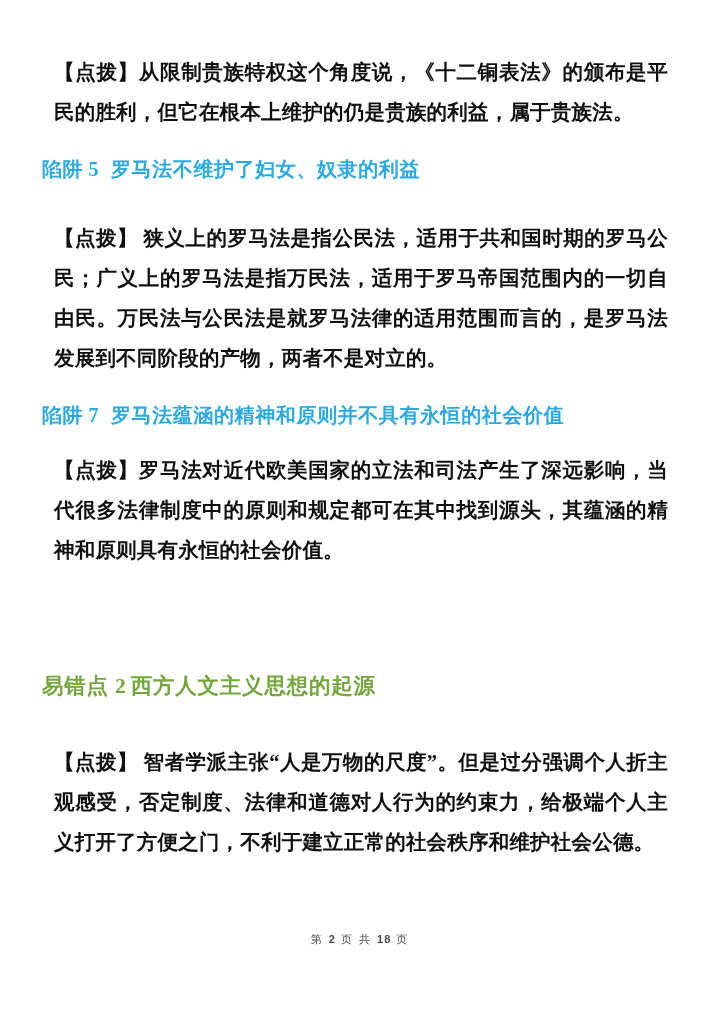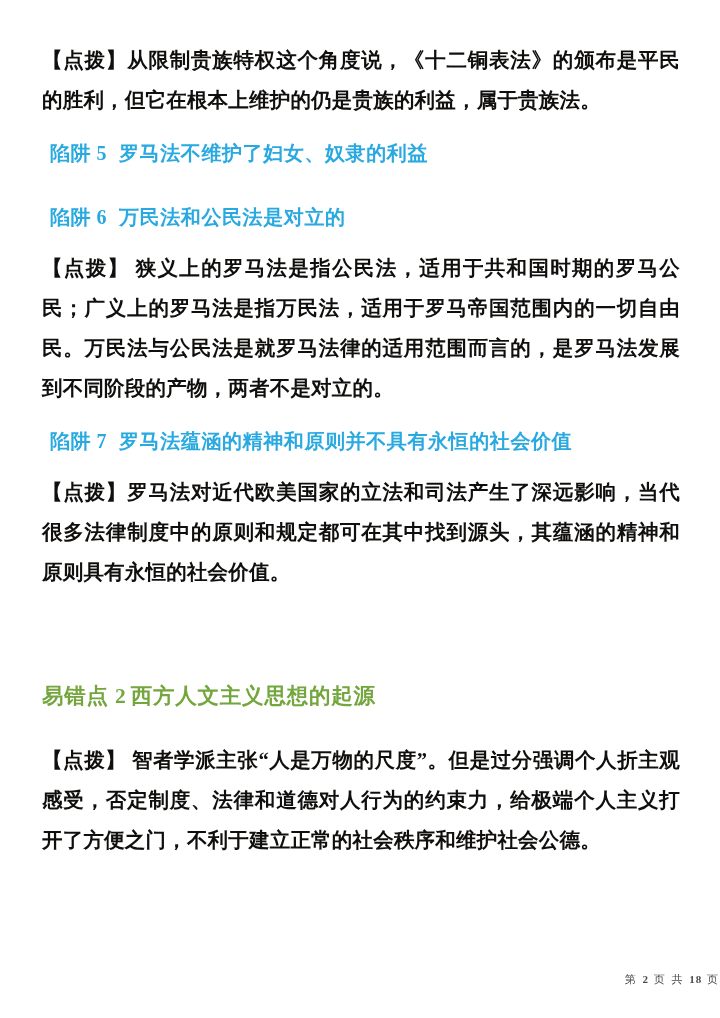--- a/index.html
+++ b/index.html
@@ -37,21 +37,21 @@
     margin: 0;
     -webkit-font-smoothing: none;
   }
 
   
   .trap-heading {
     font-size: 20px;
     line-height: 34px;
     font-weight: 700;
     color: #29a9e0;
-    margin: 8px;
+    margin: 0;
     letter-spacing: 0.6px;
     white-space: nowrap;
   }
   .trap-heading .num {
     letter-spacing: 0.5px;
   }
   .trap-heading .ttl {
     margin-left: 12px;
   }
   .trap-heading.tight .ttl {
@@ -66,36 +66,36 @@
     color: #73a63c;
     margin: 0;
     letter-spacing: 0.8px;
     white-space: nowrap;
   }
   .section-heading .ttl {
     margin-left: 4px;
   }
 
   
-  .blk { margin: 0; padding: 0; }
+  .blk { margin: 12px; padding: 0; }
   .gap-para-to-trap { height: 8px; }
   .gap-trap-to-para { height: 6px; }
   .gap-section-big  { height: 86px; }
   .gap-section-to-trap { height: 20px; }
 
   
   .footer {
     position: absolute;
     left: 0;
     right: 0;
-    top: 972px;
-    text-align: right;
+    top: 932px;
+    text-align: center;
     font-size: 11px;
     color: #4a4a4a;
-    font-family: Liberation Serif, serif;
+    font-family: Liberation Sans, sans-serif;
     letter-spacing: 2px;
     font-weight: 400;
   }
   .footer .n { font-weight: 700; letter-spacing: 1px; }
 </style>
 </head>
 <body>
 
 <div id="page">
   <div class="content">
@@ -106,23 +106,20 @@
 
     <div class="trap-heading">
       <span class="num">陷阱 5</span><span class="ttl">罗马法不维护了妇女、奴隶的利益</span>
     </div>
 
     <div class="gap-trap-to-para"></div>
 
 
     <div class="gap-para-to-trap"></div>
 
-    <div class="trap-heading">
-      <span class="num">陷阱 6</span><span class="ttl">万民法和公民法是对立的</span>
-    </div>
 
     <div class="gap-trap-to-para"></div>
 
     <p class="para blk">【点拨】 狭义上的罗马法是指公民法，适用于共和国时期的罗马公民；广义上的罗马法是指万民法，适用于罗马帝国范围内的一切自由民。万民法与公民法是就罗马法律的适用范围而言的，是罗马法发展到不同阶段的产物，两者不是对立的。</p>
 
     <div class="gap-para-to-trap"></div>
 
     <div class="trap-heading">
       <span class="num">陷阱 7</span><span class="ttl">罗马法蕴涵的精神和原则并不具有永恒的社会价值</span>
     </div>

